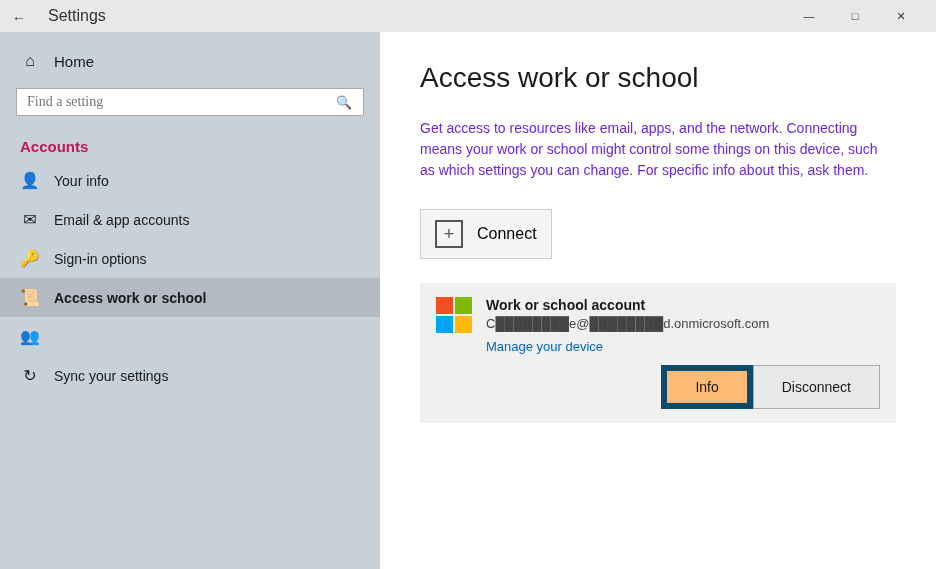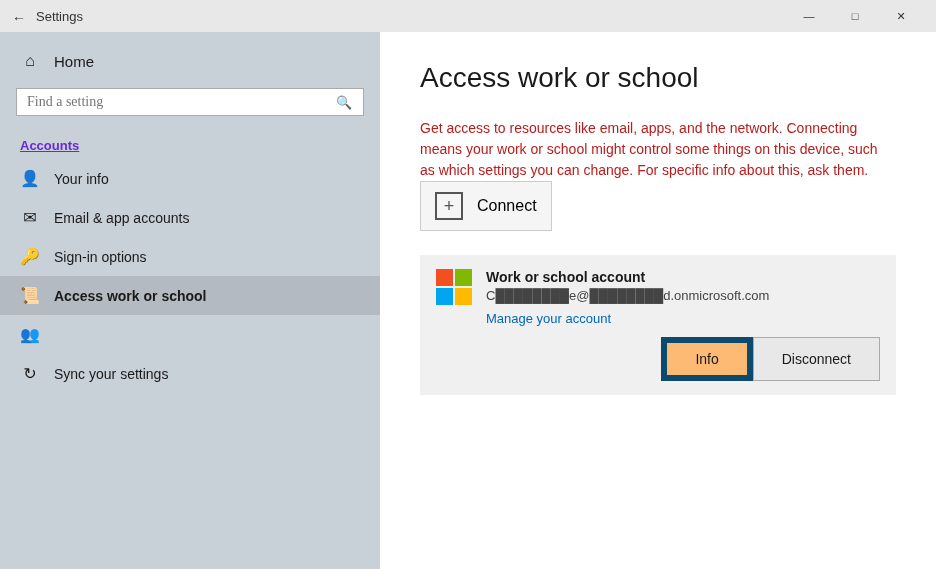--- a/index.html
+++ b/index.html
@@ -22,23 +22,24 @@
       padding: 0 12px;
       flex-shrink: 0;
     }
     .titlebar-back {
       font-size: 14px;
       margin-right: 10px;
       cursor: pointer;
       color: #333;
     }
     .titlebar-title {
-      font-size: 13px;
+      font-size: 16px;
       color: #333;
       flex: 1;
+      margin-left: 12px;
     }
     .titlebar-controls {
       display: flex;
       gap: 0;
     }
     .titlebar-btn {
       width: 46px;
       height: 32px;
       display: flex;
       align-items: center;
@@ -94,25 +95,24 @@
       color: #555;
       background: transparent;
       font-family: Liberation Serif, serif;
     }
     .sidebar-search-icon {
       color: #555;
       font-size: 13px;
     }
 
     .sidebar-section-label {
-      font-size: 13px;
+      font-size: 15px;
       font-weight: 700;
       padding: 8px 20px 6px 20px;
-      color: #6d28d9;
-      text-decoration: underline;
+      color: #be185d;
     }
 
     .sidebar-item {
       display: flex;
       align-items: center;
       padding: 10px 20px;
       cursor: pointer;
       gap: 14px;
       font-size: 14px;
       color: #1a1a1a;
@@ -140,23 +140,24 @@
 
     .page-title {
       font-size: 28px;
       font-weight: 300;
       color: #1a1a1a;
       margin-bottom: 24px;
     }
 
     .description {
       font-size: 14px;
-      color: #b91c1c;
+      color: #6d28d9;
       line-height: 1.5;
       max-width: 520px;
+      margin-bottom: 28px;
     }
 
     .connect-btn {
       display: flex;
       align-items: center;
       gap: 14px;
       padding: 10px 14px;
       cursor: pointer;
       border: 1px solid #ccc;
       background: #f5f5f5;
@@ -326,21 +327,21 @@
       <div class="account-card-top">
         <div class="ms-logo">
           <div class="ms-sq1"></div>
           <div class="ms-sq2"></div>
           <div class="ms-sq3"></div>
           <div class="ms-sq4"></div>
         </div>
         <div class="account-info">
           <div class="account-name">Work or school account</div>
           <div class="account-email">C████████e@████████d.onmicrosoft.com</div>
-          <a class="account-manage">Manage your account</a>
+          <a class="account-manage">Manage your device</a>
         </div>
       </div>
 
       <div class="account-actions">
         <button class="action-btn info-btn">Info</button>
         <button class="action-btn disconnect-btn">Disconnect</button>
       </div>
     </div>
 
   </div>

